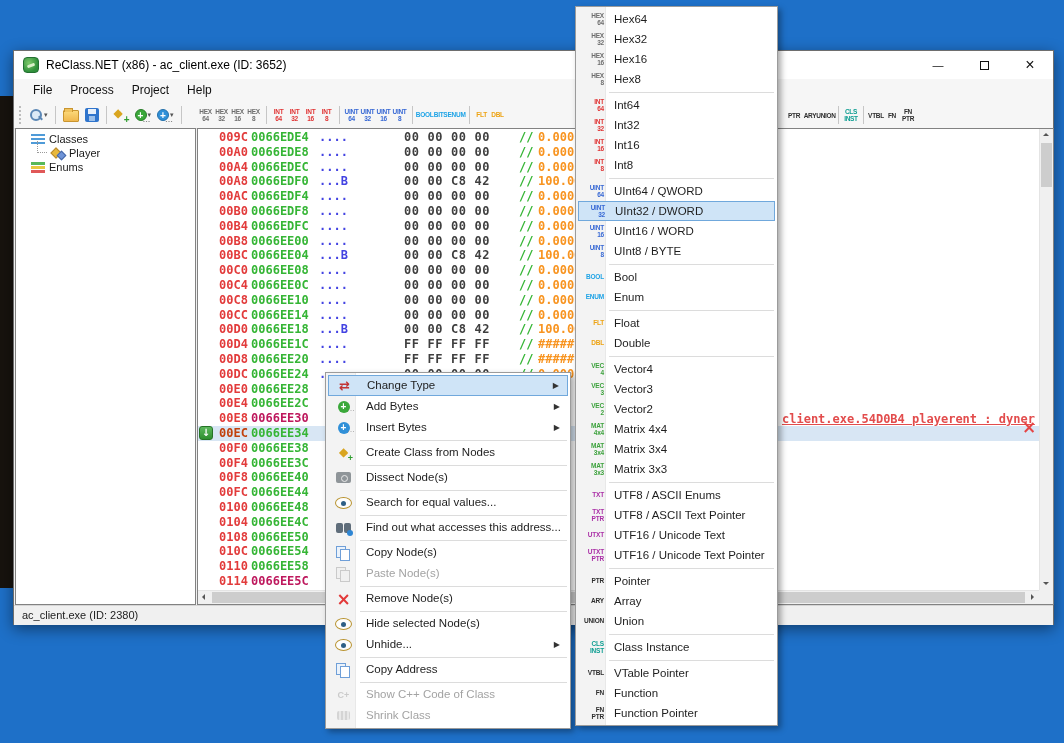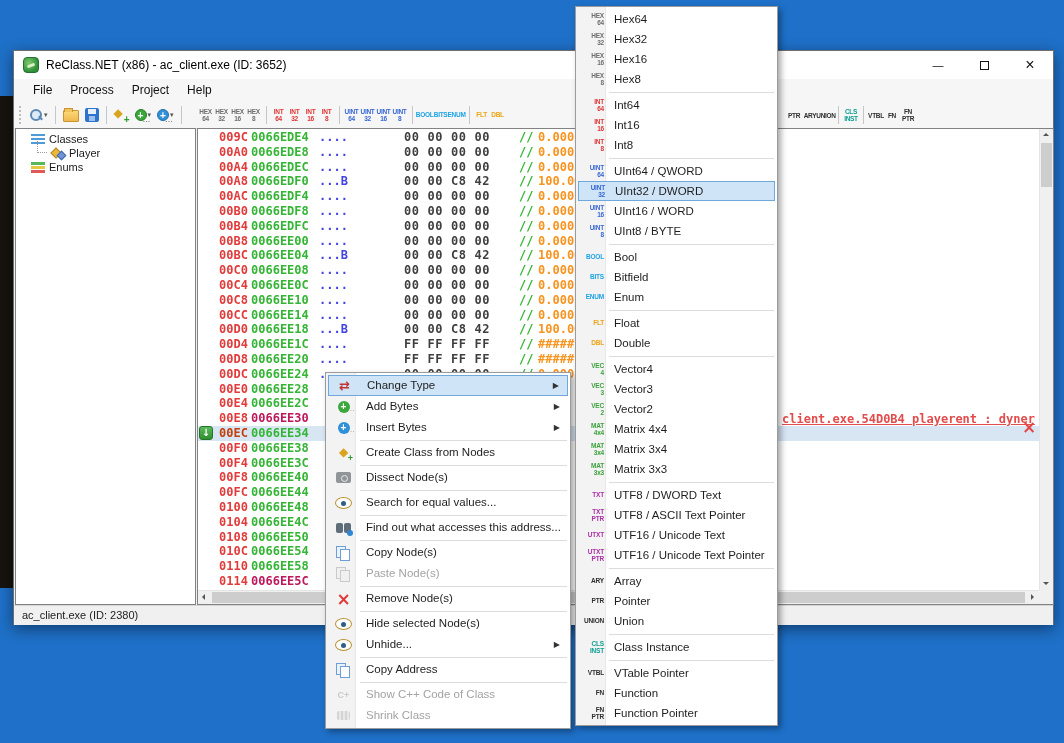--- a/index.html
+++ b/index.html
@@ -436,20 +436,24 @@
         <div>HEX</div>
         <div>8</div>
       </span><span>Hex8</span></div>
     <div class="ssep"></div>
     <div class="smi"><span class="sico" style="color: rgb(224, 53, 53);">
         <div>INT</div>
         <div>64</div>
       </span><span>Int64</span></div>
     <div class="smi"><span class="sico" style="color: rgb(224, 53, 53);">
         <div>INT</div>
+        <div>32</div>
+      </span><span>Int32</span></div>
+    <div class="smi"><span class="sico" style="color: rgb(224, 53, 53);">
+        <div>INT</div>
         <div>16</div>
       </span><span>Int16</span></div>
     <div class="smi"><span class="sico" style="color: rgb(224, 53, 53);">
         <div>INT</div>
         <div>8</div>
       </span><span>Int8</span></div>
     <div class="ssep"></div>
     <div class="smi"><span class="sico" style="color: rgb(55, 104, 212);">
         <div>UINT</div>
         <div>64</div>
@@ -463,23 +467,20 @@
         <div>16</div>
       </span><span>UInt16 / WORD</span></div>
     <div class="smi"><span class="sico" style="color: rgb(55, 104, 212);">
         <div>UINT</div>
         <div>8</div>
       </span><span>UInt8 / BYTE</span></div>
     <div class="ssep"></div>
     <div class="smi"><span class="sico" style="color: rgb(30, 163, 230);">
         <div>BOOL</div>
       </span><span>Bool</span></div>
-    <div class="smi"><span class="sico" style="color: rgb(30, 163, 230);">
-        <div>BITS</div>
-      </span><span>Bitfield</span></div>
     <div class="smi"><span class="sico" style="color: rgb(30, 163, 230);">
         <div>ENUM</div>
       </span><span>Enum</span></div>
     <div class="ssep"></div>
     <div class="smi"><span class="sico" style="color: rgb(237, 163, 19);">
         <div>FLT</div>
       </span><span>Float</span></div>
     <div class="smi"><span class="sico" style="color: rgb(237, 163, 19);">
         <div>DBL</div>
       </span><span>Double</span></div>
@@ -504,39 +505,39 @@
         <div>MAT</div>
         <div>3x4</div>
       </span><span>Matrix 3x4</span></div>
     <div class="smi"><span class="sico" style="color: rgb(61, 162, 61);">
         <div>MAT</div>
         <div>3x3</div>
       </span><span>Matrix 3x3</span></div>
     <div class="ssep"></div>
     <div class="smi"><span class="sico" style="color: rgb(170, 47, 166);">
         <div>TXT</div>
-      </span><span>UTF8 / DWORD Text</span></div>
+      </span><span>UTF8 / ASCII Enums</span></div>
     <div class="smi"><span class="sico" style="color: rgb(170, 47, 166);">
         <div>TXT</div>
         <div>PTR</div>
       </span><span>UTF8 / ASCII Text Pointer</span></div>
     <div class="smi"><span class="sico" style="color: rgb(170, 47, 166);">
         <div>UTXT</div>
       </span><span>UTF16 / Unicode Text</span></div>
     <div class="smi"><span class="sico" style="color: rgb(170, 47, 166);">
         <div>UTXT</div>
         <div>PTR</div>
       </span><span>UTF16 / Unicode Text Pointer</span></div>
     <div class="ssep"></div>
     <div class="smi"><span class="sico" style="color: rgb(46, 46, 46);">
+        <div>PTR</div>
+      </span><span>Pointer</span></div>
+    <div class="smi"><span class="sico" style="color: rgb(46, 46, 46);">
         <div>ARY</div>
       </span><span>Array</span></div>
-    <div class="smi"><span class="sico" style="color: rgb(46, 46, 46);">
-        <div>PTR</div>
-      </span><span>Pointer</span></div>
     <div class="smi"><span class="sico" style="color: rgb(46, 46, 46);">
         <div>UNION</div>
       </span><span>Union</span></div>
     <div class="ssep"></div>
     <div class="smi"><span class="sico" style="color: rgb(14, 158, 146);">
         <div>CLS</div>
         <div>INST</div>
       </span><span>Class Instance</span></div>
     <div class="ssep"></div>
     <div class="smi"><span class="sico" style="color: rgb(46, 46, 46);">

